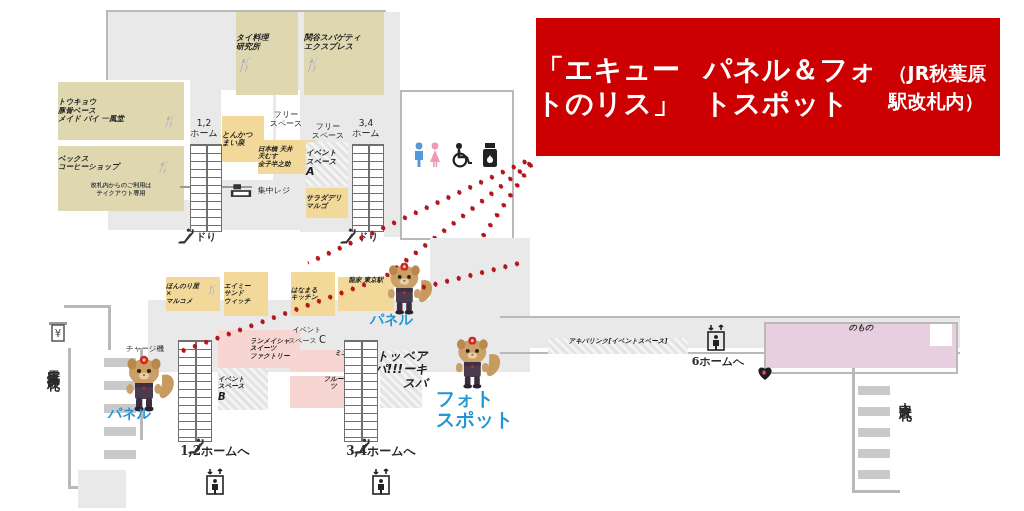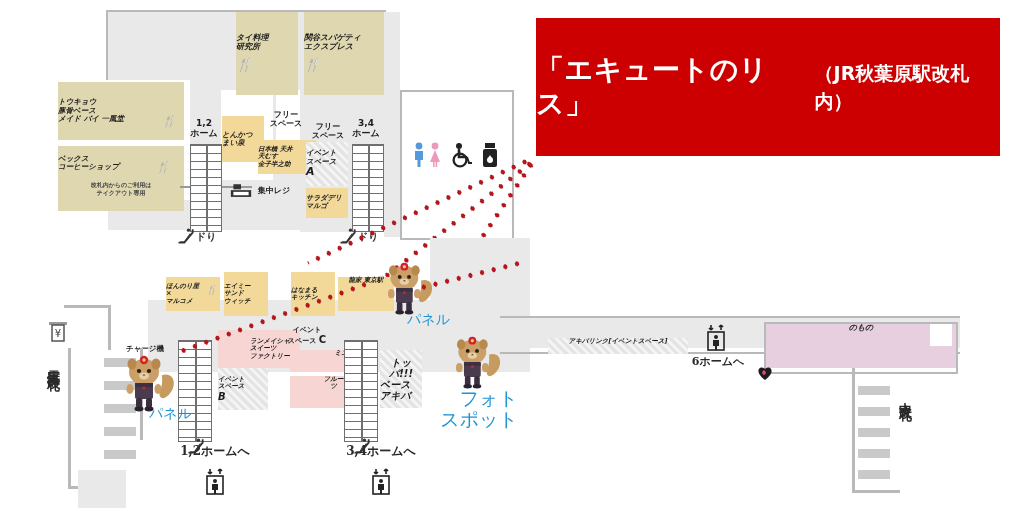--- a/index.html
+++ b/index.html
@@ -9,21 +9,21 @@
   
   .corridor{position:absolute;background:#e9e9e9;}
   .outline{position:absolute;border:2px solid #b9b9b9;background:transparent;}
   .white{position:absolute;background:#ffffff;}
   .shop{position:absolute;background:#ded7b0;display:flex;align-items:flex-start;justify-content:center;
         text-align:center;line-height:1.12;color:#1d1d1d;font-weight:700;font-style:italic;}
   .shop-yellow{background:#f2d99a;}
   .shop-pink{background:#f6d5d3;padding-left:32px;}
   .shop-hatch{background:repeating-linear-gradient(45deg,#e4e4e4 0 3px,#f4f4f4 3px 6px);}
   .shop-lav{background:#e8cfe0;}
-  .lbl{position:absolute;color:#1d1d1d;text-align:center;line-height:1.15;font-weight:700;}
+  .lbl{position:absolute;color:#1d1d1d;text-align:center;line-height:1.15;font-weight:400;}
   .lbl-serif{font-family:"DejaVu Serif","Liberation Serif",serif;font-weight:700;color:#2a2a2a;}
   .vert{writing-mode:vertical-rl;text-orientation:upright;}
 
   
   .stairs{position:absolute;border:1.6px solid #6f6f6f;background:#fff;}
   .stairs::before{content:"";position:absolute;inset:0;
      background:repeating-linear-gradient(to bottom,#6f6f6f 0 1.4px,transparent 1.4px 8px);}
   .stairs-split{position:absolute;top:0;bottom:0;left:50%;width:1.5px;background:#6f6f6f;}
 
   
@@ -37,21 +37,21 @@
   #banner .l2{font-size:28px;font-weight:800;letter-spacing:.5px;line-height:1.22;}
   #banner .l3{font-size:19px;font-weight:800;line-height:1.5;}
 
   
   .dotline{position:absolute;height:5px;transform-origin:0 50%;
      background-image:radial-gradient(circle,#b3151b 0 2.2px,transparent 2.4px);
      background-size:12px 5px;background-repeat:repeat-x;}
 
   
   .squirrel{position:absolute;}
-  .sq-cap{position:absolute;color:#2196d6;font-weight:400;text-align:right;line-height:1.1;}
+  .sq-cap{position:absolute;color:#2196d6;font-weight:700;text-align:left;line-height:1.1;}
 
   .icon{position:absolute;display:flex;align-items:center;justify-content:center;}
   .note{position:absolute;color:#444;text-align:center;line-height:1.3;font-weight:600;}
   .leaderv{position:absolute;background:#9a9a9a;}
 </style>
 </head>
 <body>
 
 <div id="stage">
 
@@ -201,20 +201,21 @@
       </svg>
   </div>
   <div class="corridor" style="left:384px;top:12px;width:16px;height:225px;"></div>
 
   <div class="dotline" style="left:530px;top:157px;width:245px;transform:rotate(155deg);"></div>
   <div class="dotline" style="left:534px;top:158px;width:205px;transform:rotate(142deg);"></div>
   <div class="dotline" style="left:534px;top:158px;width:240px;transform:rotate(124deg);"></div>
 
   <div id="banner" style="left:536px;top:18px;width:464px;height:138px;">
     <div class="l1">「エキュートのリス」</div>
+    <div class="l2">パネル＆フォトスポット</div>
     <div class="l3">（JR秋葉原駅改札内）</div>
   </div>
 
   <div class="corridor" style="left:148px;top:300px;width:360px;height:72px;"></div>
   <div class="corridor" style="left:430px;top:238px;width:100px;height:134px;"></div>
   <div class="corridor" style="left:500px;top:318px;width:460px;height:30px;"></div>
   <div class="outline" style="left:500px;top:316px;width:460px;height:34px;border-top:2px solid #b9b9b9;border-bottom:2px solid #b9b9b9;border-left:none;border-right:none;"></div>
 
   <div class="shop shop-yellow" style="left:166px;top:277px;width:54px;height:34px;font-size:6.5px;flex-direction:column;">
     <span>ほんのり屋</span>
@@ -258,21 +259,21 @@
 
   <div class="shop shop-pink" style="left:290px;top:350px;width:46px;height:22px;font-size:7px;">
     <span>ミユカ</span>
   </div>
 
   <div class="shop shop-pink" style="left:290px;top:376px;width:46px;height:32px;font-size:6.5px;flex-direction:row;">
     <span>フルーツ</span>
     <span>ピークス</span>
   </div>
 
-  <div class="shop shop-hatch" style="left:380px;top:350px;width:42px;height:58px;font-size:10px;flex-direction:column;">
+  <div class="shop shop-hatch" style="left:380px;top:350px;width:42px;height:58px;font-size:12px;flex-direction:row;">
     <span>トッパ!!!</span>
     <span>ベース</span>
     <span>アキバ</span>
   </div>
 
   <div class="shop shop-hatch" style="left:548px;top:338px;width:140px;height:16px;font-size:6.5px;">
     <span>アキバリンク[イベントスペース]</span>
   </div>
 
   <div class="shop shop-lav" style="left:764px;top:324px;width:194px;height:44px;font-size:8px;">

